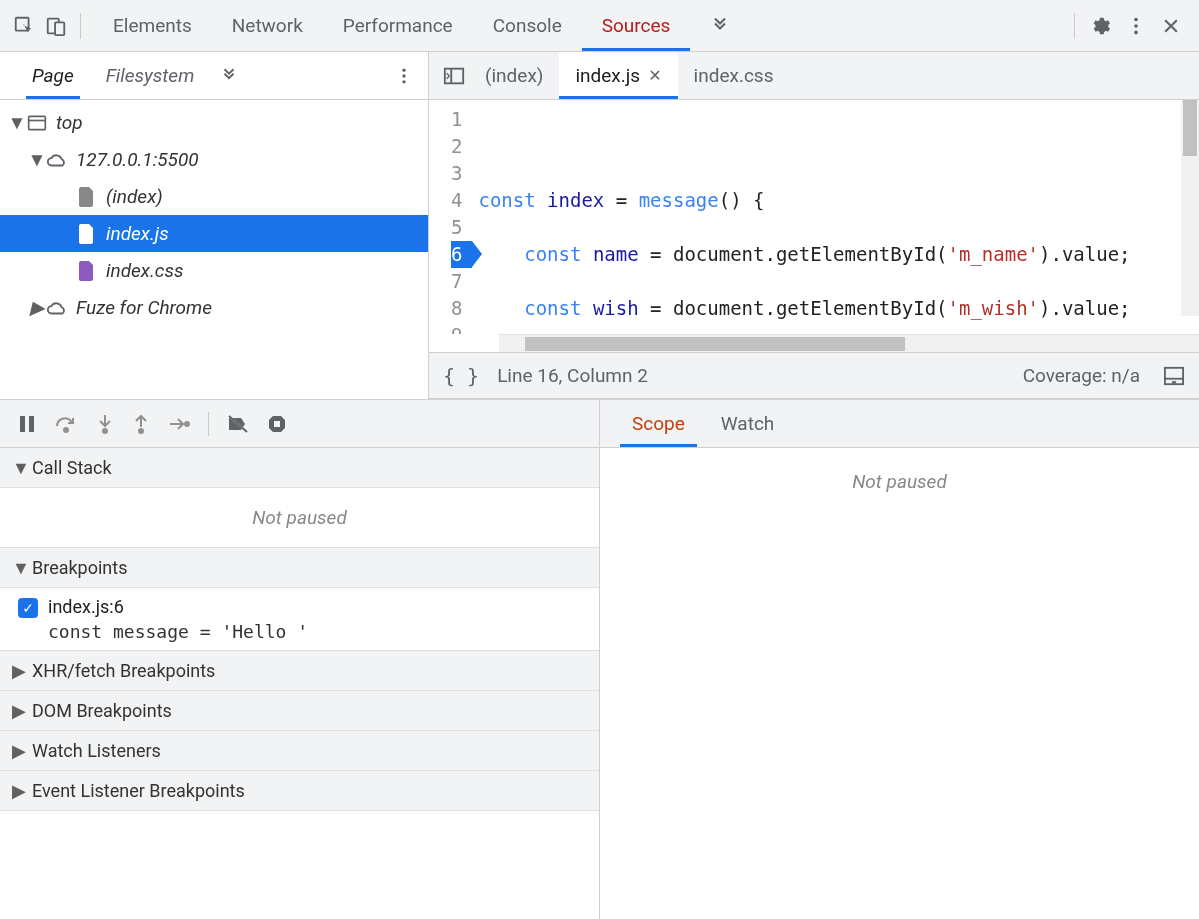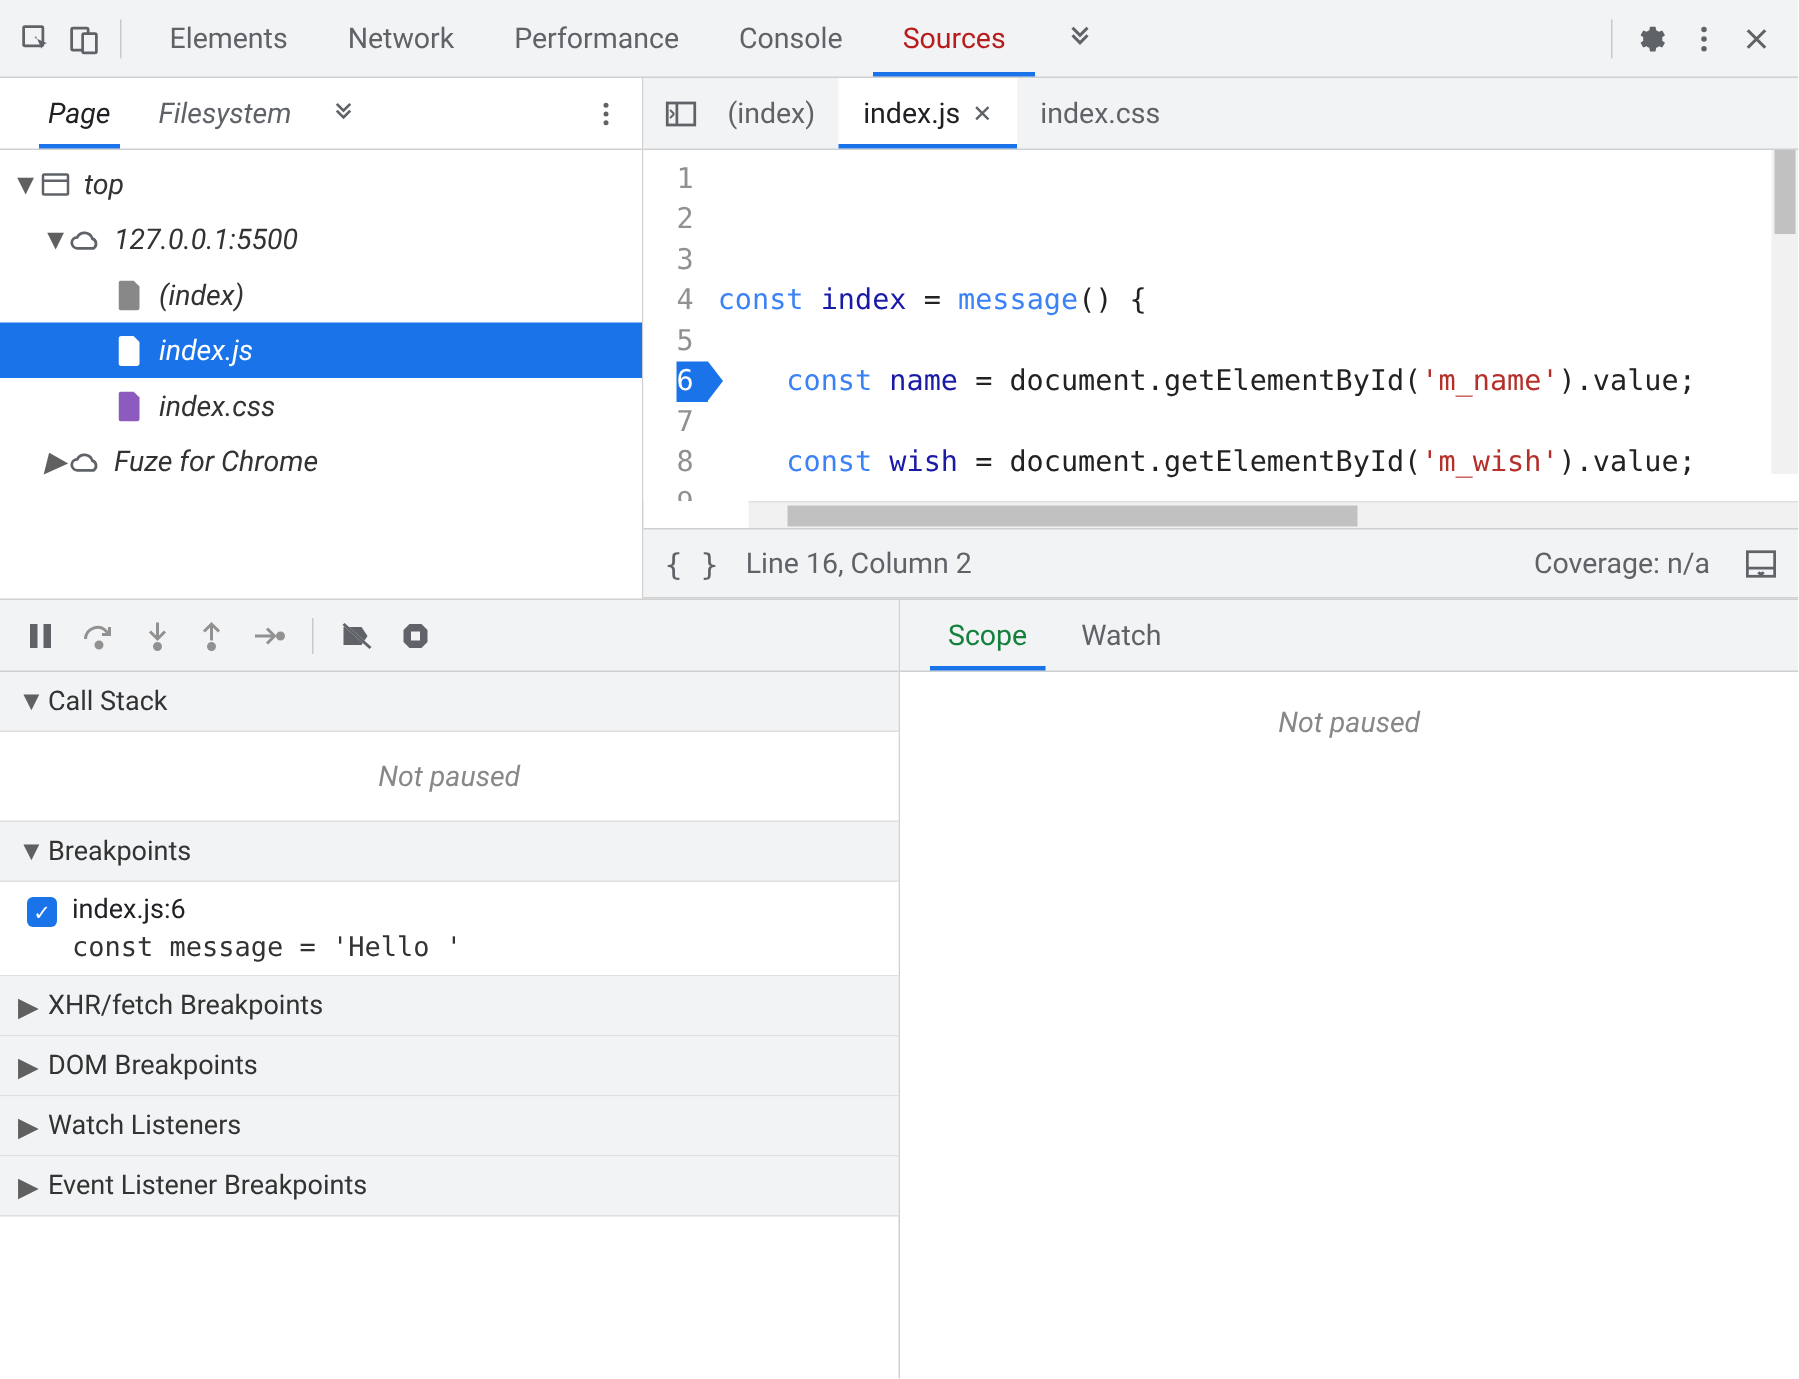--- a/index.html
+++ b/index.html
@@ -80,21 +80,21 @@
 .not-paused { text-align: center; font-style: italic; color: #888; padding: 18px 0; font-size: 19px; }
 
 .bp-item { padding: 8px 18px; display: flex; align-items: flex-start; gap: 10px; font-size: 18px; }
 .bp-check { width: 20px; height: 20px; border-radius: 4px; background: #1a73e8; display: flex; align-items: center; justify-content: center; color: #fff; font-size: 14px; flex-shrink: 0; margin-top: 2px; }
 .bp-info .loc { color: #202124; }
 .bp-info .code-line { font-family: Menlo, Consolas, monospace; color: #333; margin-top: 4px; }
 
 .right-pane { flex: 1; display: flex; flex-direction: column; }
 .right-tabs { height: 48px; display: flex; align-items: center; border-bottom: 1px solid #d0d0d0; padding-left: 14px; background: #f1f3f4; }
 .right-tab { padding: 0 18px; height: 100%; display: flex; align-items: center; font-size: 19px; color: #5f6368; cursor: pointer; position: relative; }
-.right-tab.active { color: #15803d; }
+.right-tab.active { color: #c2410c; }
 .right-tab.active::after { content: ""; position: absolute; left: 6px; right: 6px; bottom: 0; height: 3px; background: #1a73e8; }
 .right-body { flex: 1; display: flex; justify-content: center; padding-top: 22px; font-style: italic; color: #888; font-size: 19px; }
 
 svg { display: block; }
 </style>
 </head>
 <body>
 
 <div class="top-tabs">
   <div class="top-tabs-left">

